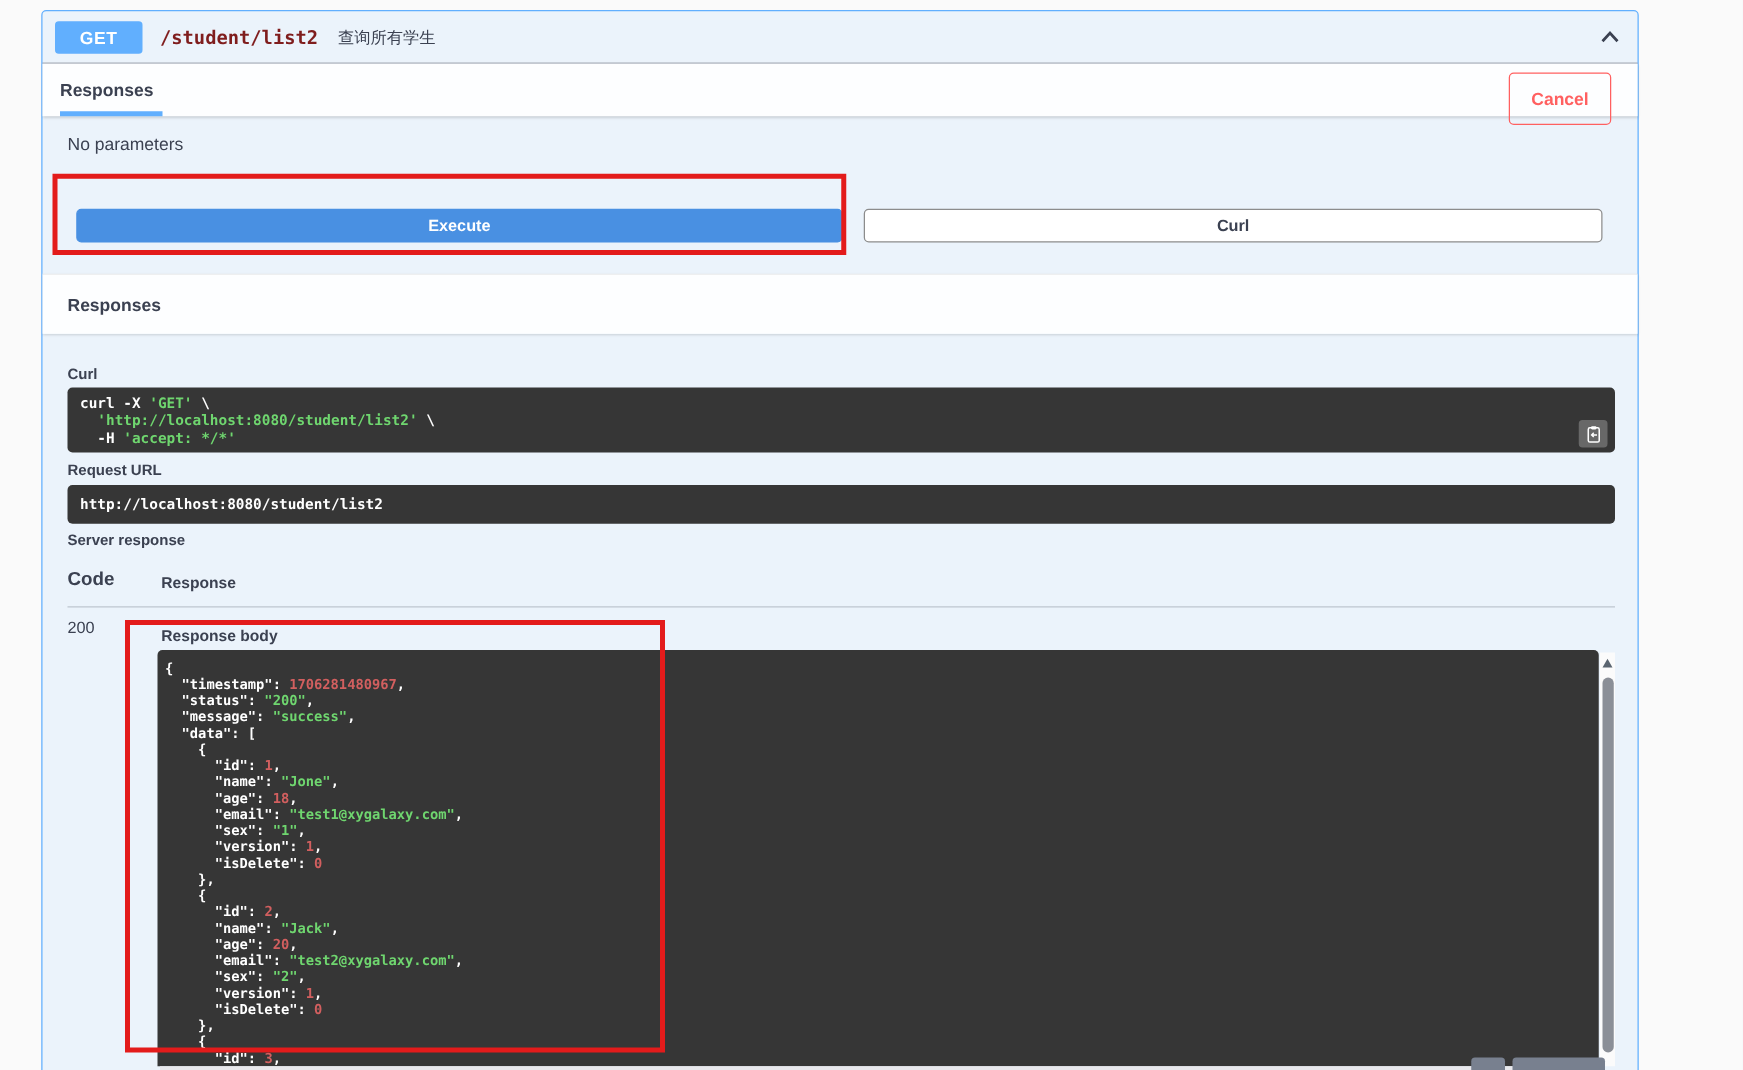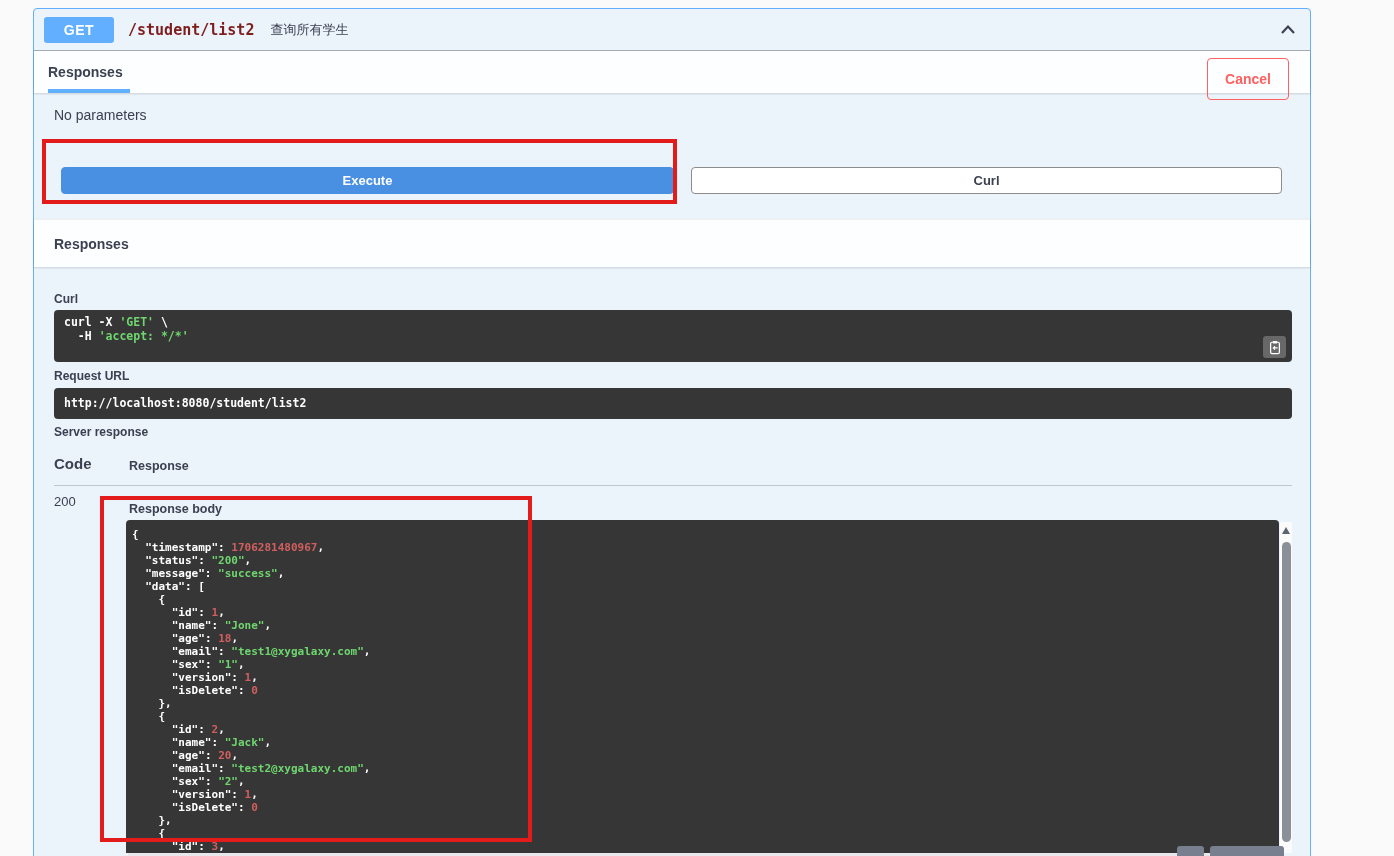--- a/index.html
+++ b/index.html
@@ -142,21 +142,21 @@
     <div class="no-params">No parameters</div>
 
     <button class="exec-btn">Execute</button>
     <button class="clear-btn">Curl</button>
 
     <div class="band responses-band">
       <div class="responses-title">Responses</div>
     </div>
 
     <div class="sec-label lbl-curl">Curl</div>
-    <div class="codeblock curl-pre"><div class="cl"><span class="tok-w">curl -X </span><span class="tok-s">'GET'</span><span class="tok-w"> \</span></div><div class="cl"><span class="tok-w">  -H </span><span class="tok-s">'accept: */*'</span></div></div>
+    <div class="codeblock curl-pre"><div class="cl"><span class="tok-w">curl -X </span><span class="tok-s">'GET'</span><span class="tok-w"> \</span></div><div class="cl"><span class="tok-w">  </span><span class="tok-s">'http://localhost:8080/student/list2'</span><span class="tok-w"> \</span></div><div class="cl"><span class="tok-w">  -H </span><span class="tok-s">'accept: */*'</span></div></div>
     <button class="copy-btn">
       <svg width="14" height="15" viewBox="0 0 16 17">
         <rect x="3" y="2.5" width="10" height="13" rx="1.5" fill="none" stroke="#ffffff" stroke-width="1.4"></rect>
         <rect x="5.5" y="1" width="5" height="3" rx="1" fill="#ffffff"></rect>
         <path d="M11 9 H6 M8 7 L6 9 L8 11" fill="none" stroke="#ffffff" stroke-width="1.3"></path>
       </svg>
     </button>
 
     <div class="sec-label lbl-requrl">Request URL</div>
     <div class="codeblock requrl-pre"><div class="cl"><span class="tok-w">http://localhost:8080/student/list2</span></div></div>

